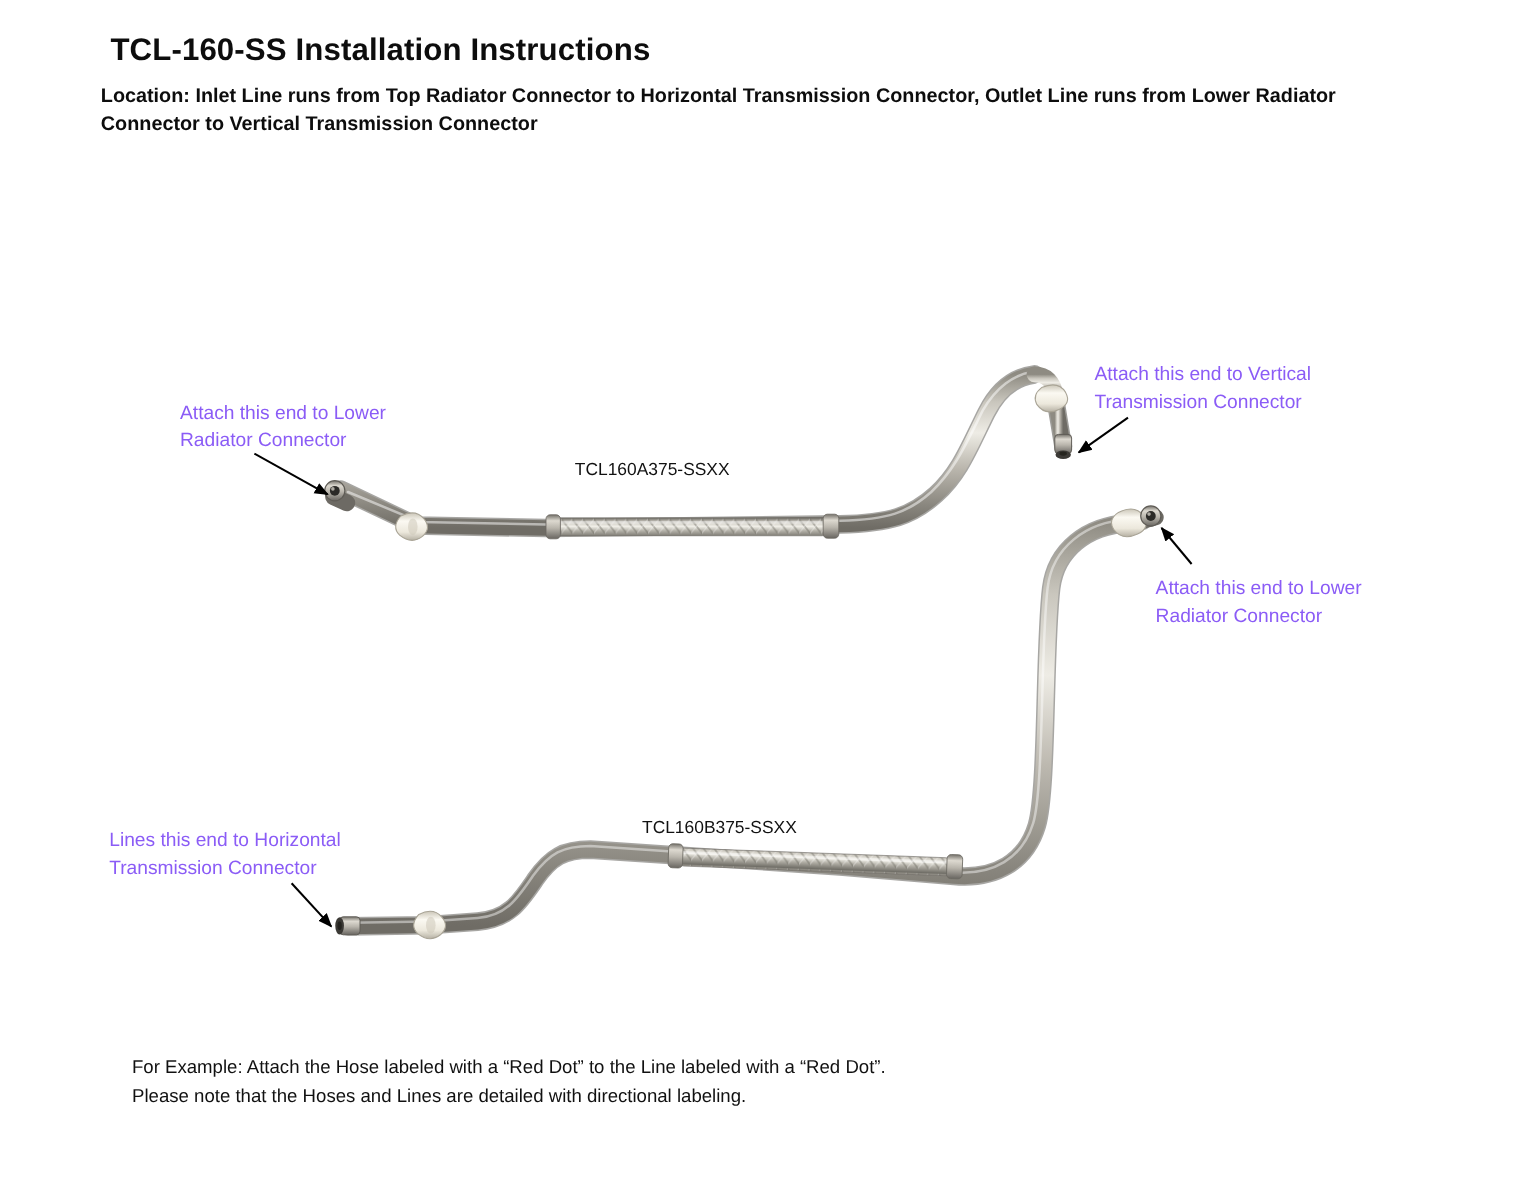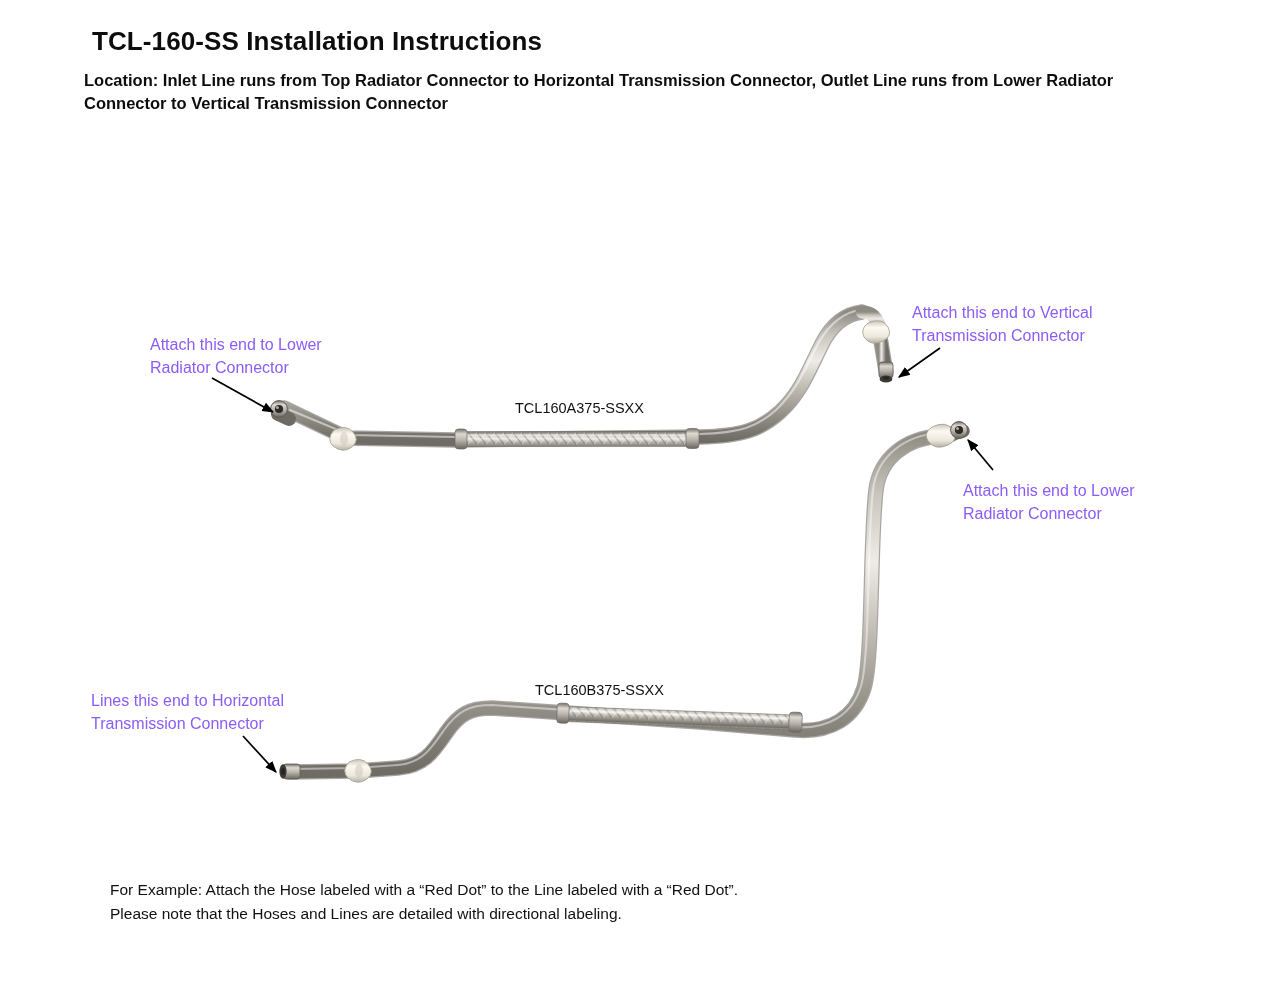--- a/index.html
+++ b/index.html
@@ -69,21 +69,21 @@
   .callout.c2 { left: 912px; top: 301px; width: 220px; }
   .callout.c3 { left: 963px; top: 479px; width: 215px; }
   .callout.c4 { left: 91px;  top: 689px; width: 230px; }
 
   .partlabel {
     position: absolute;
     font-size: 14.5px;
     color: #111;
     white-space: nowrap;
   }
-  .partlabel.p1 { left: 479px; top: 400px; margin-left: 36px; }
+  .partlabel.p1 { left: 479px; top: 384px; }
   .partlabel.p2 { left: 535px; top: 682px; text-align: center; }
 
   
   #art {
     position: absolute;
     left: 0;
     top: 0;
     width: 1280px;
     height: 989px;
   }

